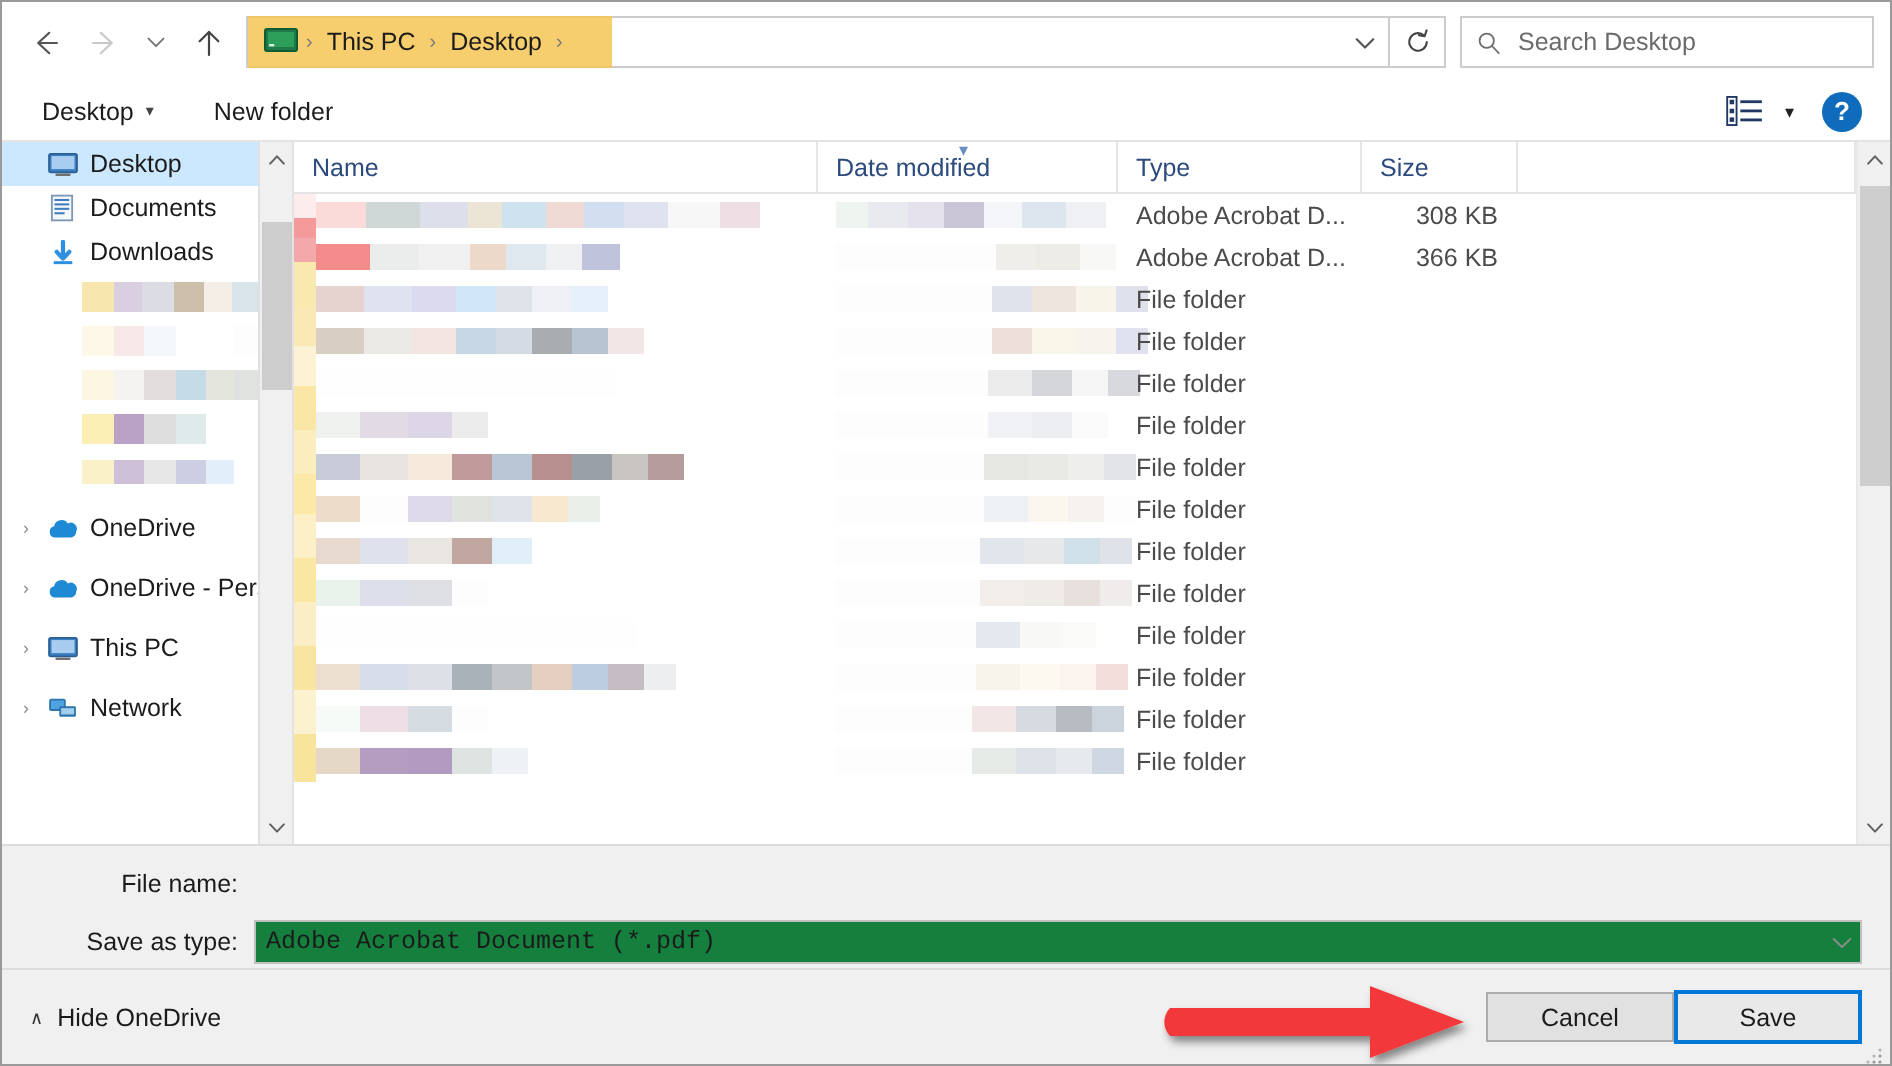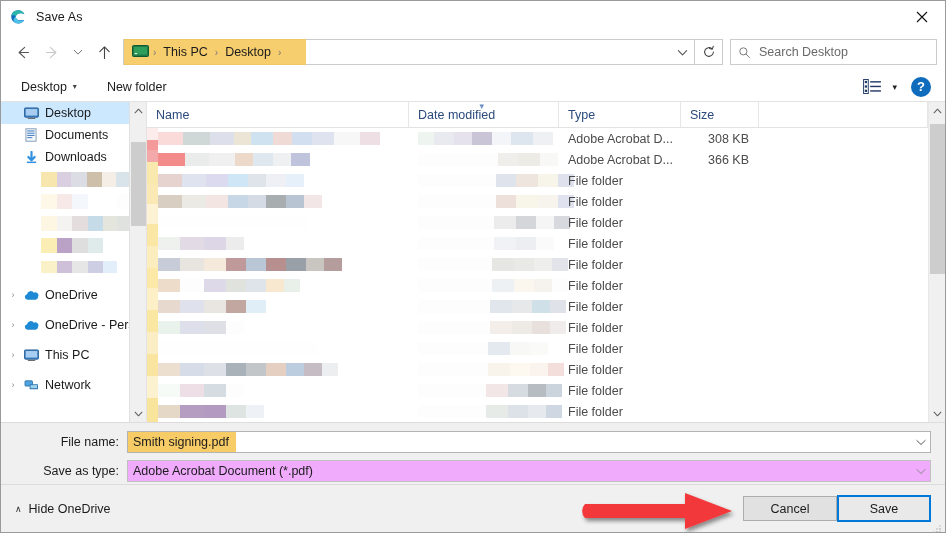--- a/index.html
+++ b/index.html
@@ -192,21 +192,21 @@
   }
   .field-row { display: flex; align-items: center; height: 22px; }
   .field-label {
     width: 126px; flex: 0 0 126px; text-align: right; padding-right: 8px;
     font-size: 12.5px; color: #1b1b1b;
   }
   .combo {
     flex: 1; height: 22px; border: 1px solid #b4b4b4; background: #fff;
     display: flex; align-items: center; position: relative; min-width: 0;
   }
-  .combo.grey { background: #f0abfc; border-color: #c0c0c0; }
+  .combo.grey { background: #15803d; border-color: #c0c0c0; font-family: Liberation Mono, monospace; }
   .combo-val {
     font-size: 12.5px; color: #1b1b1b; padding-left: 5px;
     white-space: nowrap; position: relative; z-index: 2;
   }
   .fname-hl {
     position: absolute; left: 0; top: 0; height: 100%; width: 108px;
     background: #f6c555; opacity: .9; z-index: 1;
   }
   .combo-caret {
     margin-left: auto; width: 19px; height: 100%; display: flex;
@@ -240,36 +240,20 @@
   .arrow-annot {
     position: absolute; left: 580px; top: 489px;
     width: 156px; height: 42px; pointer-events: none; z-index: 40;
   }
 </style>
 </head>
 <body>
 
 <div class="dialog">
 
-  <div class="titlebar">
-    <span class="app-icon">
-      <svg viewBox="0 0 32 32" width="18" height="18">
-        <path d="M27 21.5c-2 3.6-6 6-10.5 6C9.6 27.5 4 22.3 4 15.6 4 9 9.4 4 16.3 4c5.6 0 9.8 3.3 11 7.7-1.6-1.3-4-2.2-6.6-2.2-5 0-8.6 3-8.6 6.6 0 3.3 2.7 5.6 6.6 5.6 3.3 0 6.3-.9 8.3-.2z" fill="#0f6cbd"></path>
-        <path d="M4.2 13.5C5.6 7.9 10.5 4 16.3 4c5.6 0 9.8 3.3 11 7.7-1.6-1.3-4-2.2-6.6-2.2-4 0-7.1 1.9-8.3 4.5-1.5-1.1-4.5-1.4-8.2-.5z" fill="#2bb7ac"></path>
-        <path d="M27 21.5c-2.6 1.3-5.6 1.6-8 1-4.6-1-7.2-4.3-6.6-7.7-2.6 1.5-4.3 4.2-4.3 7.2 0 .9.1 1.7.3 2.5 2.1 1.9 5 3 8.1 3 4.4 0 8.4-2.4 10.5-6z" fill="#4ec0e5"></path>
-      </svg>
-    </span>
-    <span class="title-text">Save As</span>
-    <span class="titlebar-spacer"></span>
-    <span class="close-btn">
-      <svg viewBox="0 0 12 12" width="12" height="12">
-        <path d="M1 1 L11 11 M11 1 L1 11" stroke="#111" stroke-width="1.1" fill="none"></path>
-      </svg>
-    </span>
-  </div>
 
   <div class="navbar">
     <span class="navbtn">
       <svg viewBox="0 0 20 20" width="17" height="17">
         <path d="M12.5 4 L6 10 L12.5 16 M6 10 H17" stroke="#555" stroke-width="1.3" fill="none" stroke-linecap="round" stroke-linejoin="round"></path>
       </svg>
     </span>
     <span class="navbtn dis">
       <svg viewBox="0 0 20 20" width="17" height="17">
         <path d="M7.5 4 L14 10 L7.5 16 M14 10 H3" stroke="#c8c8c8" stroke-width="1.3" fill="none" stroke-linecap="round" stroke-linejoin="round"></path>
@@ -914,29 +898,20 @@
         <svg viewBox="0 0 10 7" width="9" height="6">
             <path d="M1 1.4 L5 5.6 L9 1.4" stroke="#606060" stroke-width="1.2" fill="none" stroke-linecap="round" stroke-linejoin="round"></path>
           </svg>
       </span>
     </div>
   </div>
 
   <div class="fields">
     <div class="field-row">
       <span class="field-label">File name:</span>
-      <div class="combo">
-        <span class="fname-hl"></span>
-        <span class="combo-val">Smith signing.pdf</span>
-        <span class="combo-caret">
-          <svg viewBox="0 0 12 8" width="10" height="7">
-              <path d="M1 1.6 L6 6.4 L11 1.6" stroke="#555" stroke-width="1.2" fill="none" stroke-linecap="round" stroke-linejoin="round"></path>
-            </svg>
-        </span>
-      </div>
     </div>
     <div class="field-row">
       <span class="field-label">Save as type:</span>
       <div class="combo grey">
         <span class="combo-val">Adobe Acrobat Document (*.pdf)</span>
         <span class="combo-caret">
           <svg viewBox="0 0 12 8" width="10" height="7">
               <path d="M1 1.6 L6 6.4 L11 1.6" stroke="#8a8a8a" stroke-width="1.2" fill="none" stroke-linecap="round" stroke-linejoin="round"></path>
             </svg>
         </span>

